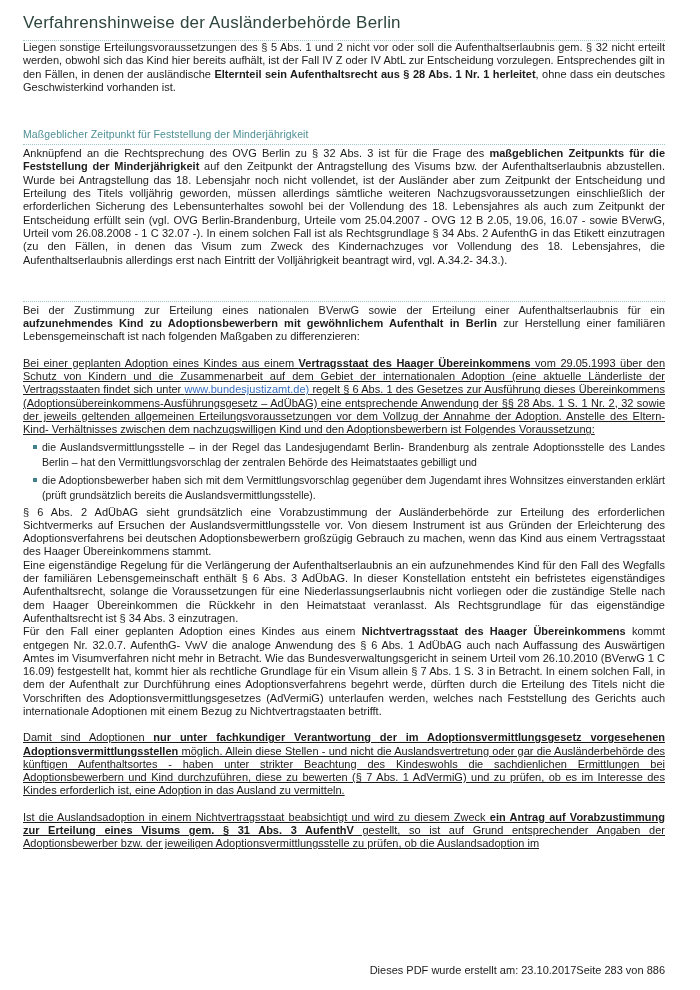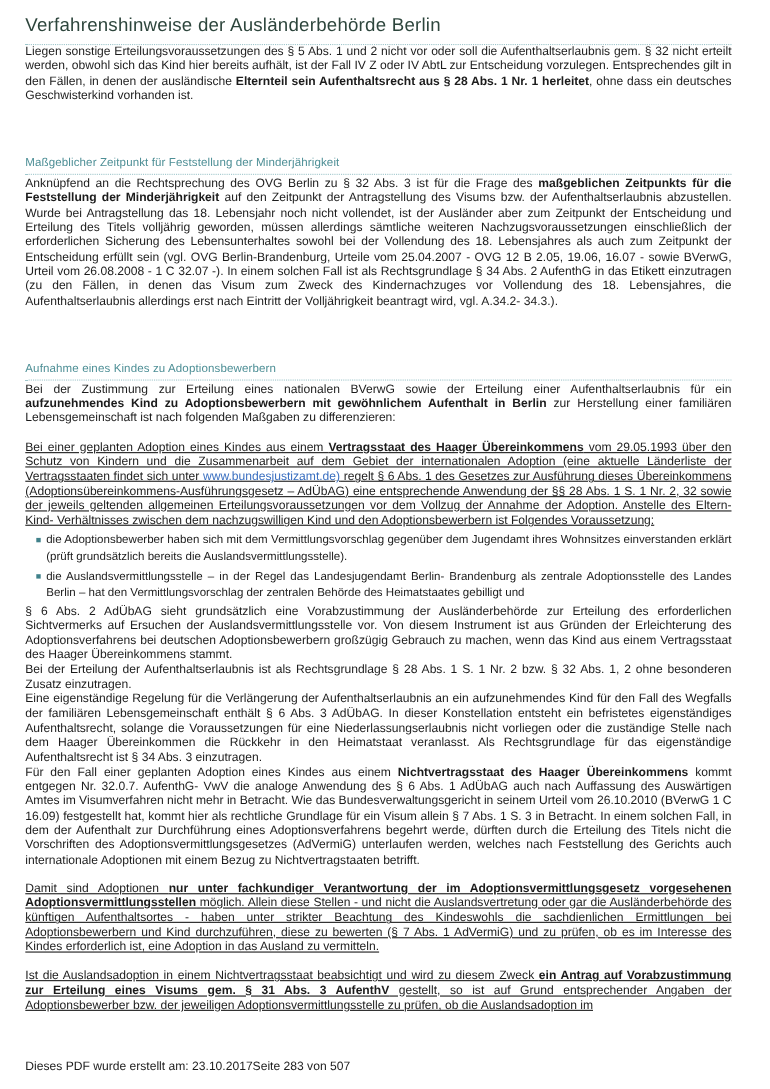--- a/index.html
+++ b/index.html
@@ -29,21 +29,21 @@
     letter-spacing: 0.2px;
   }
   .dotted-rule {
     border: none;
     border-bottom: 1px dotted #9fc6cb;
     height: 0;
     margin: 0;
   }
   .title-rule { margin-top: 7px; }
   .intro-par { margin-top: 28px; }
-  section { margin-top: 48px; }
+  section { margin-top: 34px; }
   h2.sec-heading {
     margin: 0;
     font-size: 10.5px;
     font-weight: normal;
     color: #4e8f96;
     letter-spacing: 0.1px;
   }
   .sec-rule { margin-top: 4px; margin-bottom: 2px; }
   p.body-par {
     margin: 0;
@@ -73,21 +73,21 @@
     top: 5px;
     width: 4px;
     height: 4px;
     background: #40818a;
     display: inline-block;
   }
   footer.page-footer {
     margin-top: auto;
     padding-bottom: 14px;
     display: flex;
-    justify-content: flex-start;
+    justify-content: flex-end;
     font-size: 11px;
     color: #1c1c1c;
   }
 </style>
 </head>
 <body>
 
 <div class="page">
 
   <header>
@@ -99,36 +99,34 @@
 
     <p class="body-par intro-par"><span>Liegen sonstige Erteilungsvoraussetzungen des § 5 Abs. 1 und 2 nicht vor oder soll die Aufenthaltserlaubnis gem. § 32 nicht erteilt werden, obwohl sich das Kind hier bereits aufhält, ist der Fall IV Z oder IV AbtL zur Entscheidung vorzulegen. Entsprechendes gilt in den Fällen, in denen der ausländische </span><span class="b">Elternteil sein Aufenthaltsrecht aus § 28 Abs. 1 Nr. 1 herleitet</span><span>, ohne dass ein deutsches Geschwisterkind vorhanden ist.</span></p>
 
     <section>
       <h2 class="sec-heading">Maßgeblicher Zeitpunkt für Feststellung der Minderjährigkeit</h2>
       <div class="dotted-rule sec-rule"></div>
       <p class="body-par"><span>Anknüpfend an die Rechtsprechung des OVG Berlin zu § 32 Abs. 3 ist für die Frage des </span><span class="b">maßgeblichen Zeitpunkts für die Feststellung der Minderjährigkeit</span><span> auf den Zeitpunkt der Antragstellung des Visums bzw. der Aufenthaltserlaubnis abzustellen. Wurde bei Antragstellung das 18. Lebensjahr noch nicht vollendet, ist der Ausländer aber  zum Zeitpunkt der Entscheidung und Erteilung des Titels volljährig geworden, müssen allerdings sämtliche weiteren Nachzugsvoraussetzungen einschließlich der erforderlichen Sicherung des Lebensunterhaltes sowohl bei der Vollendung des 18. Lebensjahres als auch zum Zeitpunkt der Entscheidung erfüllt sein (vgl. OVG Berlin-Brandenburg, Urteile vom 25.04.2007 - OVG 12 B 2.05, 19.06, 16.07 - sowie BVerwG, Urteil vom 26.08.2008 - 1 C 32.07 -).  In einem solchen Fall ist als Rechtsgrundlage § 34 Abs. 2 AufenthG in das Etikett einzutragen (zu den Fällen, in denen das Visum zum Zweck des Kindernachzuges vor Vollendung des 18. Lebensjahres, die  Aufenthaltserlaubnis allerdings erst nach Eintritt der Volljährigkeit beantragt wird, vgl. A.34.2- 34.3.).</span></p>
     </section>
 
     <section>
-      <h2 class="sec-heading">Aufnahme eines Kindes zu Adoptionsbewerbern</h2>
       <div class="dotted-rule sec-rule"></div>
       <p class="body-par"><span>Bei der Zustimmung zur Erteilung eines nationalen BVerwG sowie der Erteilung einer Aufenthaltserlaubnis für ein </span><span class="b">aufzunehmendes Kind zu Adoptionsbewerbern mit gewöhnlichem Aufenthalt in Berlin</span><span> zur Herstellung einer familiären Lebensgemeinschaft ist nach folgenden Maßgaben zu differenzieren:</span></p>
       <p class="body-par gap"><span>Bei einer geplanten Adoption eines Kindes aus einem </span><span class="b">Vertragsstaat des Haager Übereinkommens</span><span> vom  29.05.1993 über den Schutz von Kindern und die Zusammenarbeit auf dem Gebiet der internationalen Adoption (eine aktuelle Länderliste der Vertragsstaaten findet sich unter  </span><span class="link">www.bundesjustizamt.de)</span><span> regelt § 6 Abs. 1 des Gesetzes zur Ausführung dieses Übereinkommens (Adoptionsübereinkommens-Ausführungsgesetz – AdÜbAG) eine entsprechende Anwendung der §§ 28 Abs. 1 S. 1 Nr. 2, 32 sowie der jeweils geltenden allgemeinen Erteilungsvoraussetzungen vor dem Vollzug der Annahme der Adoption. Anstelle des Eltern- Kind- Verhältnisses zwischen dem nachzugswilligen Kind und den Adoptionsbewerbern ist Folgendes Voraussetzung:</span></p>
       <ul class="bullets">
+        <li><span class="sq"></span><span><span>die Auslandsvermittlungsstelle – in der Regel das Landesjugendamt Berlin- Brandenburg als  zentrale Adoptionsstelle des Landes Berlin – hat den Vermittlungsvorschlag der zentralen Behörde des Heimatstaates gebilligt und</span></span></li>
         <li><span class="sq"></span><span><span>die Adoptionsbewerber haben sich mit dem Vermittlungsvorschlag gegenüber dem Jugendamt ihres Wohnsitzes einverstanden erklärt (prüft grundsätzlich bereits die Auslandsvermittlungsstelle).</span></span></li>
-        <li><span class="sq"></span><span><span>die Auslandsvermittlungsstelle – in der Regel das Landesjugendamt Berlin- Brandenburg als  zentrale Adoptionsstelle des Landes Berlin – hat den Vermittlungsvorschlag der zentralen Behörde des Heimatstaates gebilligt und</span></span></li>
       </ul>
       <p class="body-par"><span>§ 6 Abs. 2 AdÜbAG sieht grundsätzlich eine Vorabzustimmung der Ausländerbehörde zur Erteilung des erforderlichen Sichtvermerks auf Ersuchen der Auslandsvermittlungsstelle vor.  Von diesem Instrument ist aus Gründen der Erleichterung des Adoptionsverfahrens bei deutschen Adoptionsbewerbern großzügig Gebrauch zu machen, wenn das Kind aus einem Vertragsstaat des Haager Übereinkommens stammt.</span></p>
-      <p class="body-par"><span>Bei der Erteilung der Aufenthaltserlaubnis ist als Rechtsgrundlage § 28 Abs. 1 S. 1 Nr. 2 bzw. § 32 Abs. 1, 2 ohne besonderen Zusatz einzutragen.</span></p>
       <p class="body-par"><span>Eine eigenständige Regelung für die Verlängerung der Aufenthaltserlaubnis an ein aufzunehmendes Kind für den Fall des Wegfalls der familiären Lebensgemeinschaft enthält § 6 Abs. 3 AdÜbAG. In dieser Konstellation entsteht ein befristetes eigenständiges Aufenthaltsrecht, solange die Voraussetzungen für eine Niederlassungserlaubnis nicht vorliegen oder die zuständige Stelle nach dem Haager Übereinkommen die Rückkehr in den Heimatstaat veranlasst. Als Rechtsgrundlage für das eigenständige Aufenthaltsrecht ist § 34 Abs. 3 einzutragen.</span></p>
       <p class="body-par"><span>Für den Fall einer geplanten Adoption eines Kindes aus einem </span><span class="b">Nichtvertragsstaat des Haager Übereinkommens</span><span> kommt entgegen Nr. 32.0.7. AufenthG- VwV die analoge Anwendung des § 6 Abs. 1 AdÜbAG auch nach Auffassung des Auswärtigen Amtes im Visumverfahren nicht mehr in Betracht.  Wie das Bundesverwaltungsgericht in seinem Urteil vom 26.10.2010 (BVerwG 1 C 16.09) festgestellt hat, kommt hier als rechtliche Grundlage für ein Visum allein § 7 Abs. 1 S. 3 in Betracht. In einem solchen Fall, in dem der Aufenthalt zur Durchführung eines Adoptionsverfahrens begehrt werde, dürften durch die Erteilung des Titels nicht die Vorschriften des Adoptionsvermittlungsgesetzes (AdVermiG) unterlaufen werden, welches nach Feststellung des Gerichts auch internationale Adoptionen mit einem Bezug zu Nichtvertragstaaten betrifft.</span></p>
       <p class="body-par gap"><span>Damit sind Adoptionen </span><span class="b">nur unter fachkundiger Verantwortung der im Adoptionsvermittlungsgesetz vorgesehenen Adoptionsvermittlungsstellen</span><span> möglich. Allein diese Stellen - und nicht die Auslandsvertretung oder gar die Ausländerbehörde des künftigen Aufenthaltsortes - haben unter strikter Beachtung des Kindeswohls die sachdienlichen Ermittlungen bei Adoptionsbewerbern und Kind durchzuführen, diese zu bewerten (§ 7 Abs. 1 AdVermiG) und zu prüfen, ob es im Interesse des Kindes erforderlich ist, eine Adoption in das Ausland zu vermitteln.</span></p>
       <p class="body-par gap"><span>Ist die Auslandsadoption in einem Nichtvertragsstaat beabsichtigt und wird zu diesem Zweck </span><span class="b">ein Antrag auf Vorabzustimmung zur Erteilung eines Visums gem. § 31 Abs. 3 AufenthV</span><span> gestellt, so ist auf Grund entsprechender Angaben der Adoptionsbewerber bzw. der jeweiligen Adoptionsvermittlungsstelle zu prüfen, ob die Auslandsadoption im</span></p>
     </section>
 
   </main>
 
   <footer class="page-footer">
     <span>Dieses PDF wurde erstellt am: 23.10.2017</span>
-    <span>Seite 283 von 507</span>
+    <span>Seite 283 von 886</span>
   </footer>
 
 </div>
 
 </body></html>

